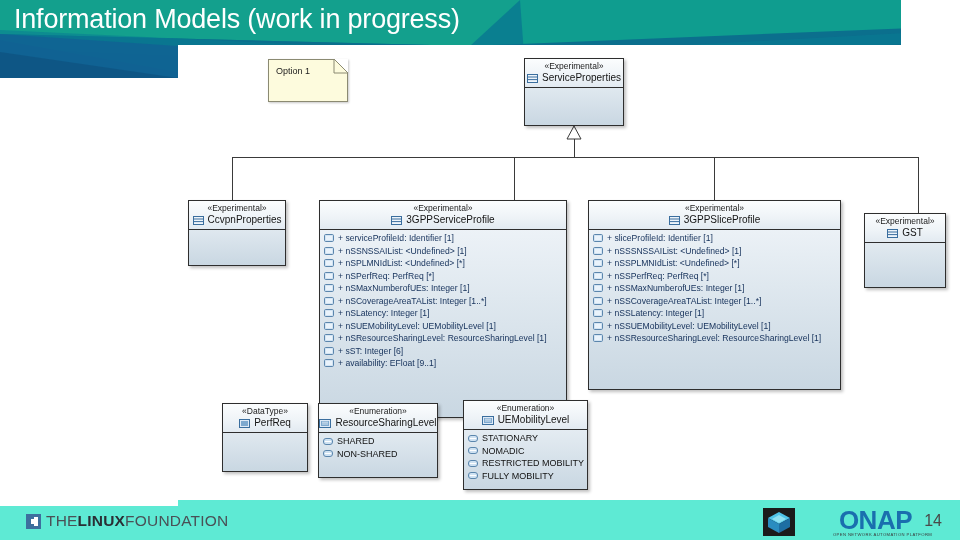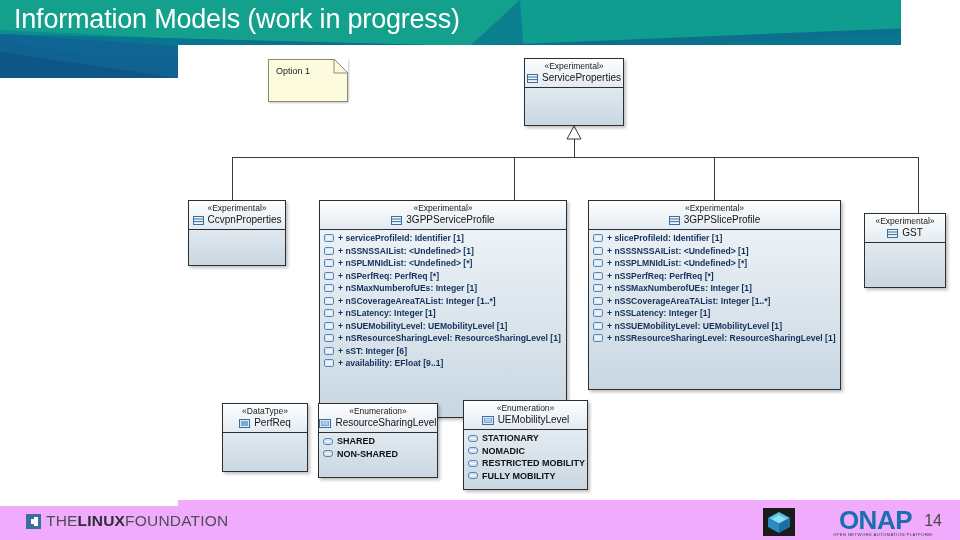--- a/index.html
+++ b/index.html
@@ -109,33 +109,32 @@
     align-items: center;
     gap: 4px;
     padding: 0 4px;
     height: 12.5px;
     white-space: nowrap;
   }
   .member-text {
     font-size: 8.6px;
     color: #14305a;
     white-space: nowrap;
-    font-weight: bold;
   }
   .member-text.enum { color: #111111; font-size: 9px; }
 
   
   .ico { flex: 0 0 auto; display: block; }
 
   
   #footer {
     position: absolute;
     left: 0; top: 500px;
     width: 960px; height: 40px;
-    background: #f0abfc;
+    background: #5eead4;
   }
   #footer-white-notch {
     position: absolute;
     left: 0; top: 0;
     width: 178px; height: 6px;
     background: #ffffff;
   }
   #lf-logo {
     position: absolute;
     left: 26px; top: 12px;

